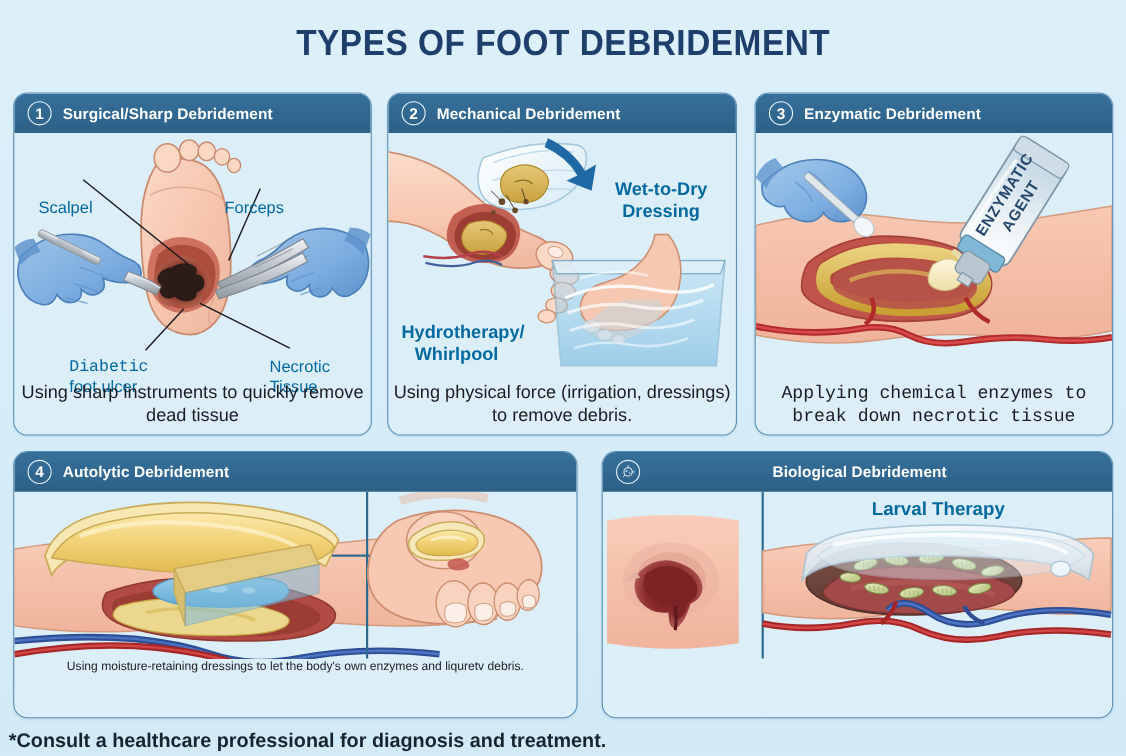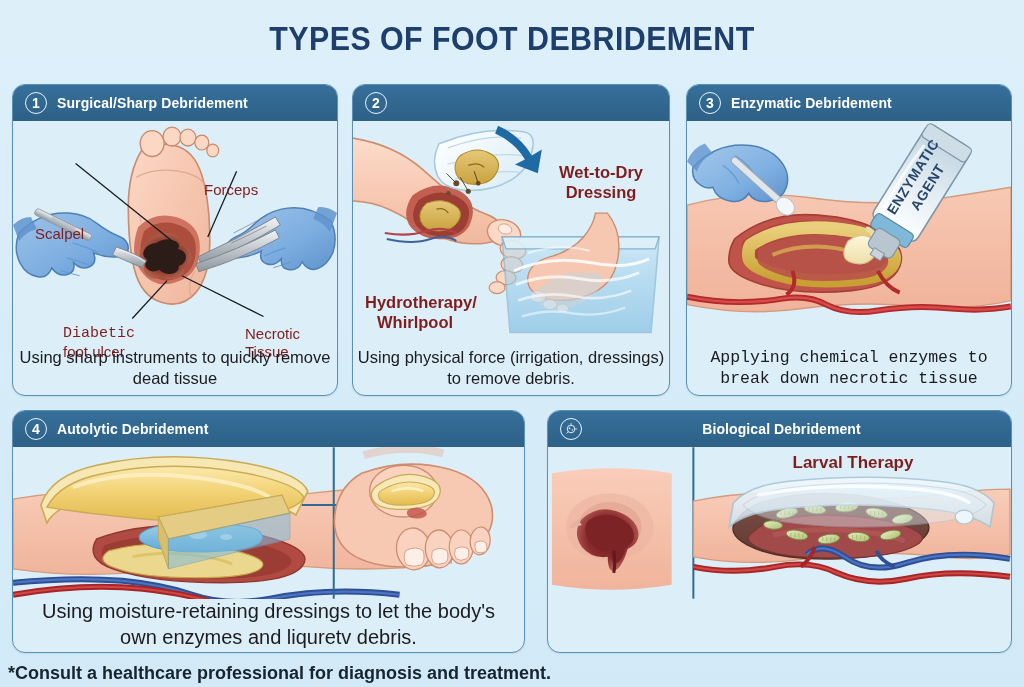--- a/index.html
+++ b/index.html
@@ -61,26 +61,26 @@
 
   .card-body { position: relative; width: 100%; }
   .art { position: absolute; left: 0; top: 0; width: 100%; }
 
   .caption {
     position: absolute; left: 0; width: 100%;
     text-align: center;
     font-size: 16.5px; line-height: 1.28;
     color: #1c1c20;
   }
-  .caption.small { font-size: 20px; }
+  .caption.small { font-size: 11px; }
 
   
   .lbl {
     position: absolute;
-    font-size: 15px; color: #7f1d1d;
+    font-size: 15px; color: #0369a1;
     line-height: 1.14;
     white-space: nowrap;
   }
   .lbl.bold { font-weight: 700; font-size: 16.5px; }
   .lbl.center { text-align: center; }
 
   .footnote {
     position: absolute; left: 8px; top: 663px;
     font-size: 18px; color: #16242e; font-weight: 600;
   }
@@ -169,34 +169,35 @@
           <path d="M222 112 q18 -9 34 -18" fill="none" stroke="#6d757d" stroke-width="0.9" opacity=".7"></path>
           <path d="M220 122 q18 -8 35 -17" fill="none" stroke="#6d757d" stroke-width="0.9" opacity=".7"></path>
         </g>
 
         <path d="M63 42 L160 120" stroke="#1a1a1e" stroke-width="1.3" fill="none"></path>
         <path d="M225 50 L196 116" stroke="#1a1a1e" stroke-width="1.3" fill="none"></path>
         <path d="M120 198 L155 160" stroke="#1a1a1e" stroke-width="1.3" fill="none"></path>
         <path d="M252 196 L170 155" stroke="#1a1a1e" stroke-width="1.3" fill="none"></path>
       </svg>
 
-      <div class="lbl" style="left:22px; top:60px;margin-top:44px;">Scalpel</div>
+      <div class="lbl" style="left:22px; top:60px;">Scalpel</div>
       <div class="lbl" style="left:191px; top:60px;">Forceps</div>
       <div class="lbl" style="left:50px; top:204px;font-family:Liberation Mono, monospace;">Diabetic</div>
       <div class="lbl" style="left:50px; top:222px;">foot ulcer</div>
       <div class="lbl" style="left:232px; top:204px;">Necrotic</div>
       <div class="lbl" style="left:232px; top:222px;">Tissue</div>
 
       <div class="caption" style="top:226px;">Using sharp instruments to quickly remove dead tissue</div>
     </div>
   </div>
 
   <div class="card" style="left:352px; top:84px; width:318px; height:312px;">
     <div class="card-head">
       <div class="badge">2</div>
+      <div class="head-title">Mechanical Debridement</div>
     </div>
     <div class="card-body" style="height:274px;">
 
       <svg class="art" viewBox="0 0 318 218" width="318" height="218">
         <defs>
           <linearGradient id="skin2" x1="0" y1="0" x2="0" y2="1">
             <stop offset="0%" stop-color="#fcdccb"></stop>
             <stop offset="60%" stop-color="#f7c6af"></stop>
             <stop offset="100%" stop-color="#efb89f"></stop>
           </linearGradient>

